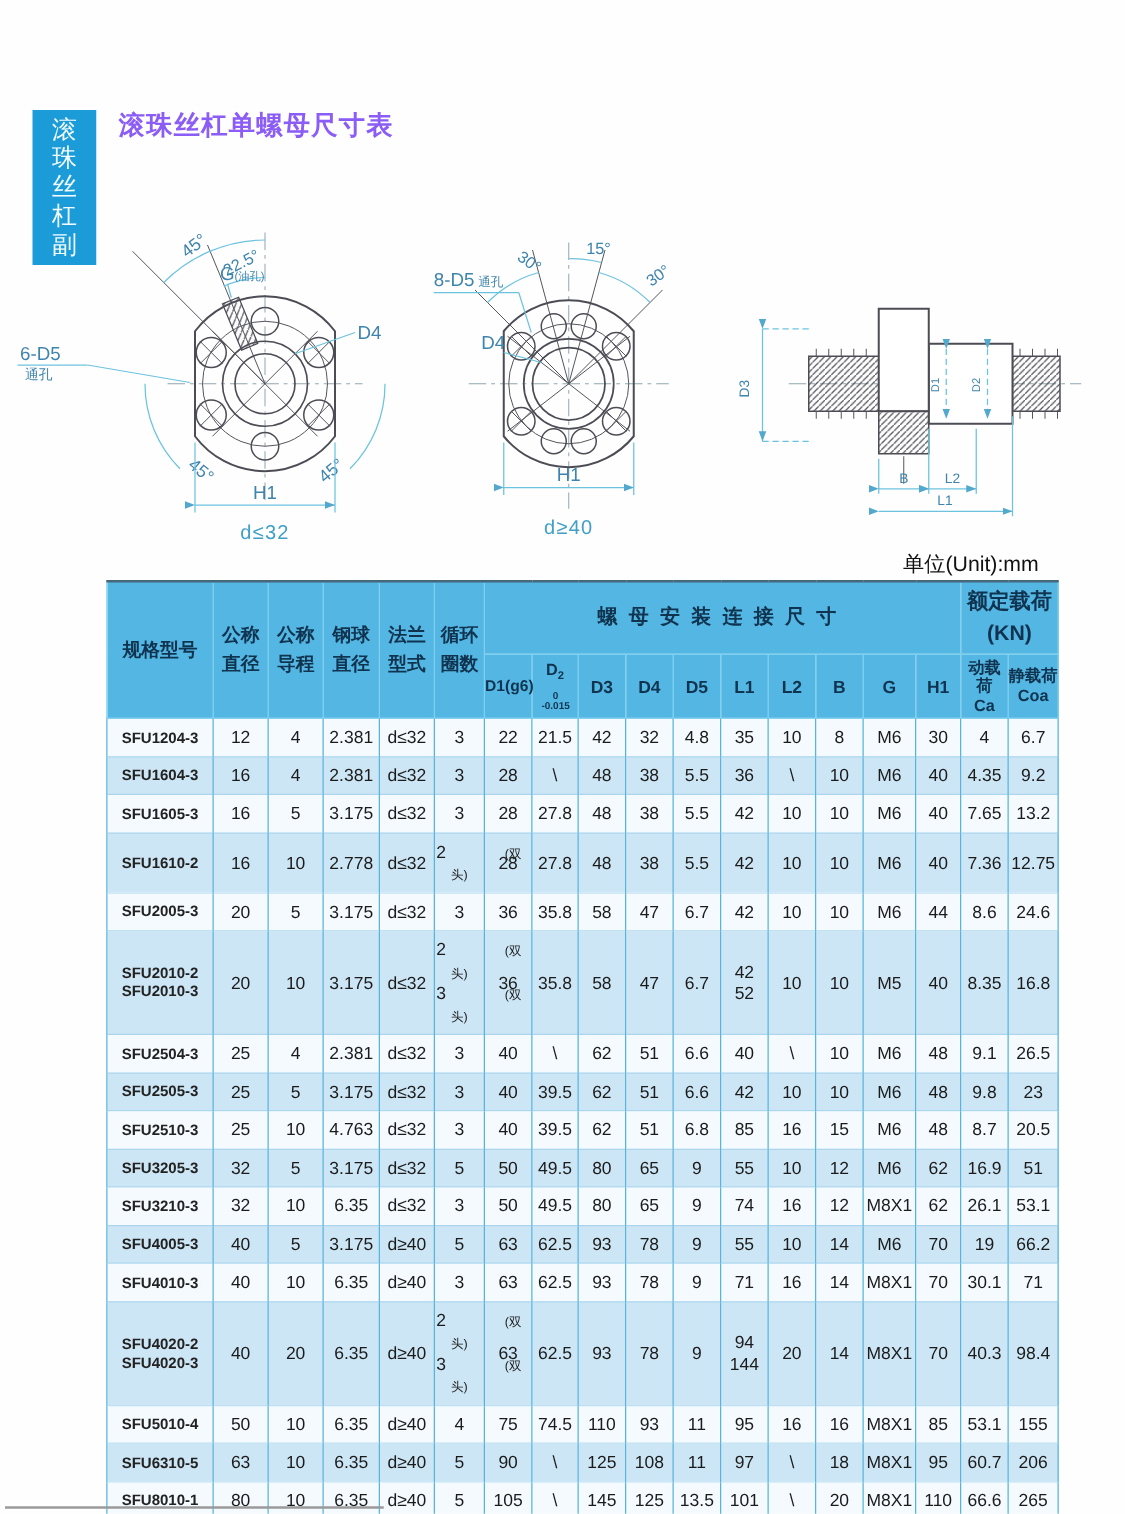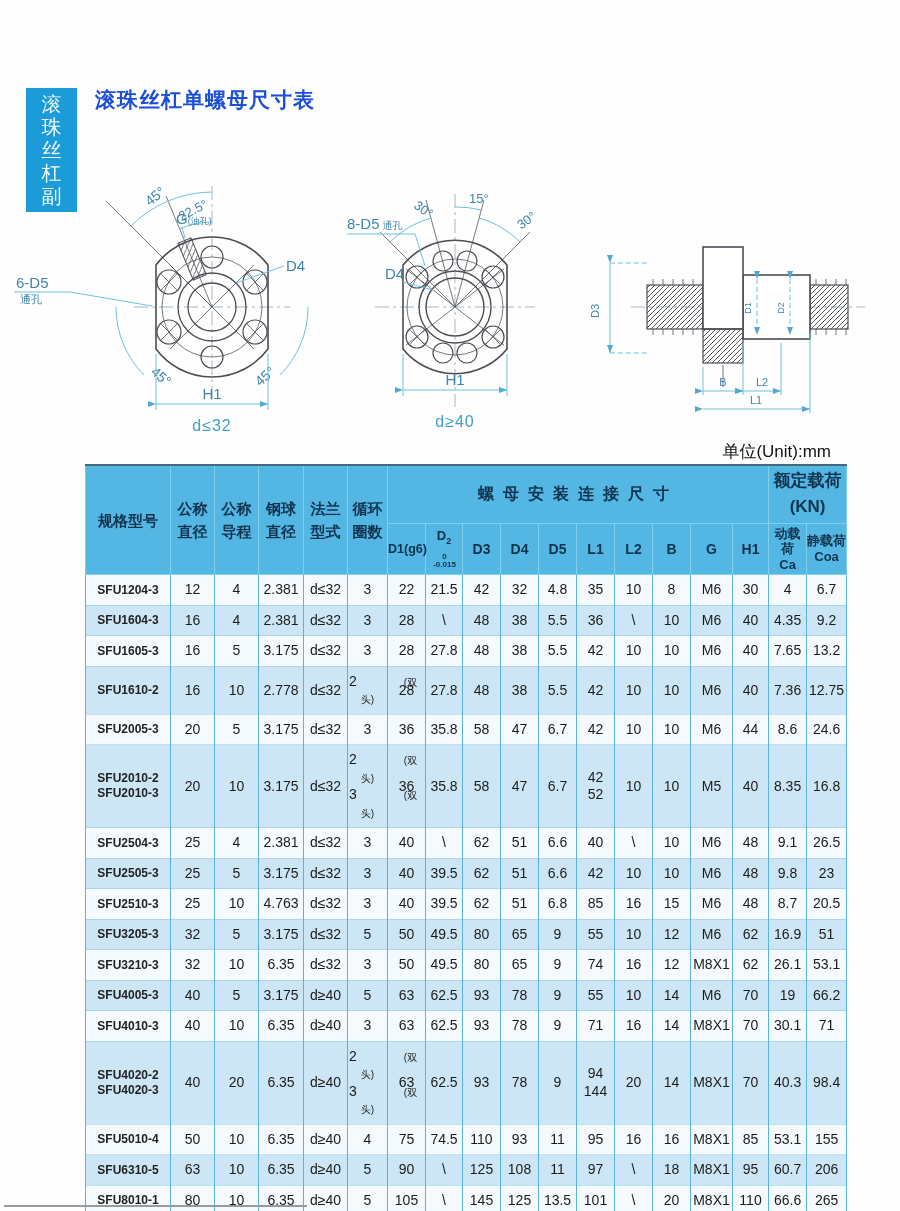--- a/index.html
+++ b/index.html
@@ -3,21 +3,21 @@
 <meta charset="utf-8">
 <style>
   html,body{margin:0;padding:0;}
   body{width:900px;height:1211px;position:relative;background:#ffffff;overflow:hidden;
        font-family:"Liberation Sans","DejaVu Sans",sans-serif;}
   #page{position:absolute;inset:0;background:#fefefe;}
 
   .sidebar-tab{position:absolute;left:26px;top:88px;width:51px;height:124px;
     background:#1b9cd8;display:flex;flex-direction:column;align-items:center;justify-content:center;
     gap:3px;color:#f2fbff;font-size:20px;line-height:1;}
-  .page-title{position:absolute;left:95px;top:86px;font-size:21px;font-weight:bold;color:#1d4ed8;letter-spacing:1px;}
+  .page-title{position:absolute;left:95px;top:86px;font-size:21px;font-weight:bold;color:#8b5cf6;letter-spacing:1px;}
 
   .unit-label{position:absolute;left:560px;top:440px;width:271px;text-align:right;
     font-size:17px;font-weight:normal;color:#111;}
 
   svg{position:absolute;overflow:visible;}
   .part{stroke:#4c4c55;fill:none;}
   .thin{stroke:#55555e;stroke-width:0.8;fill:none;}
   .cl{stroke:#8fa6ae;stroke-width:0.8;fill:none;stroke-dasharray:14 4 3 4;}
   .dim{stroke:#6cc3e0;stroke-width:1;fill:none;}
   .dimd{stroke:#6cc3e0;stroke-width:1;fill:none;stroke-dasharray:5 3;}

